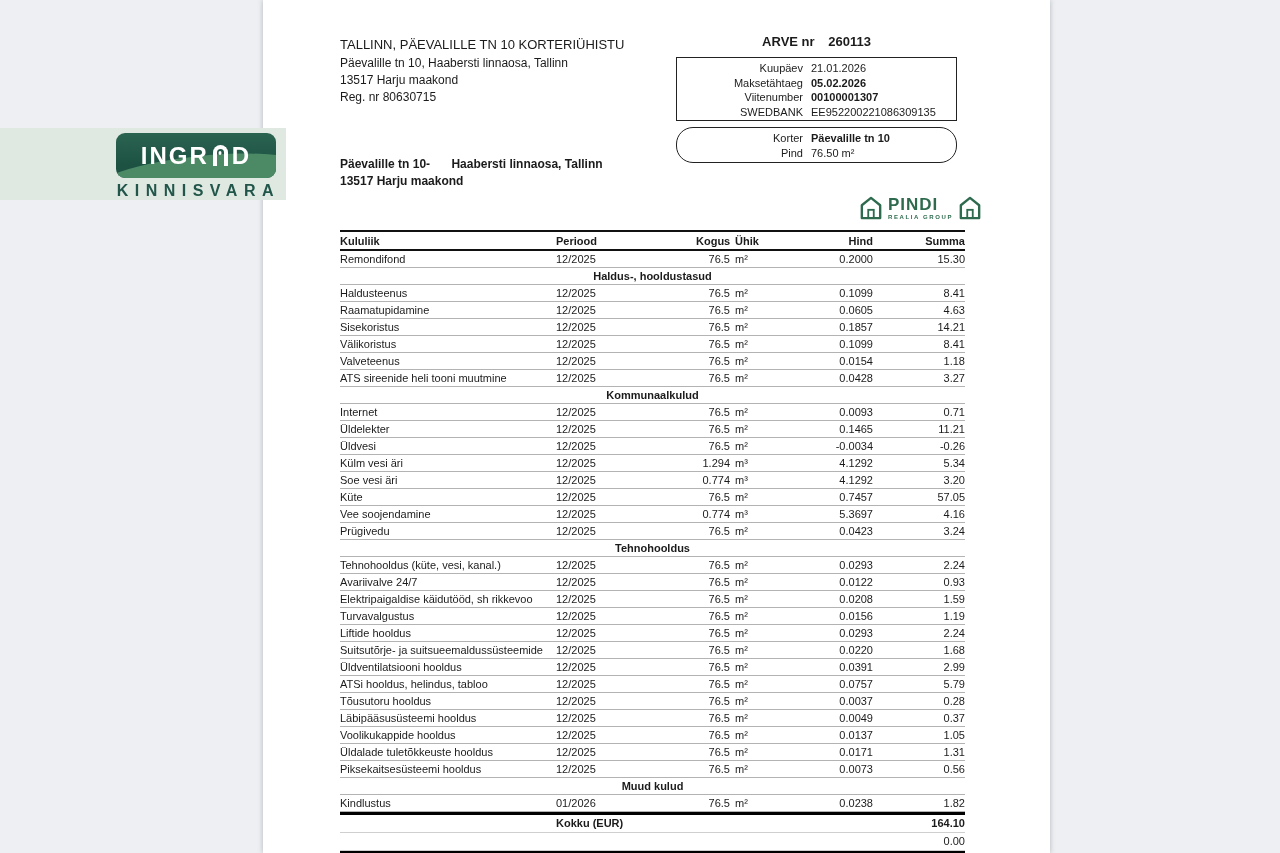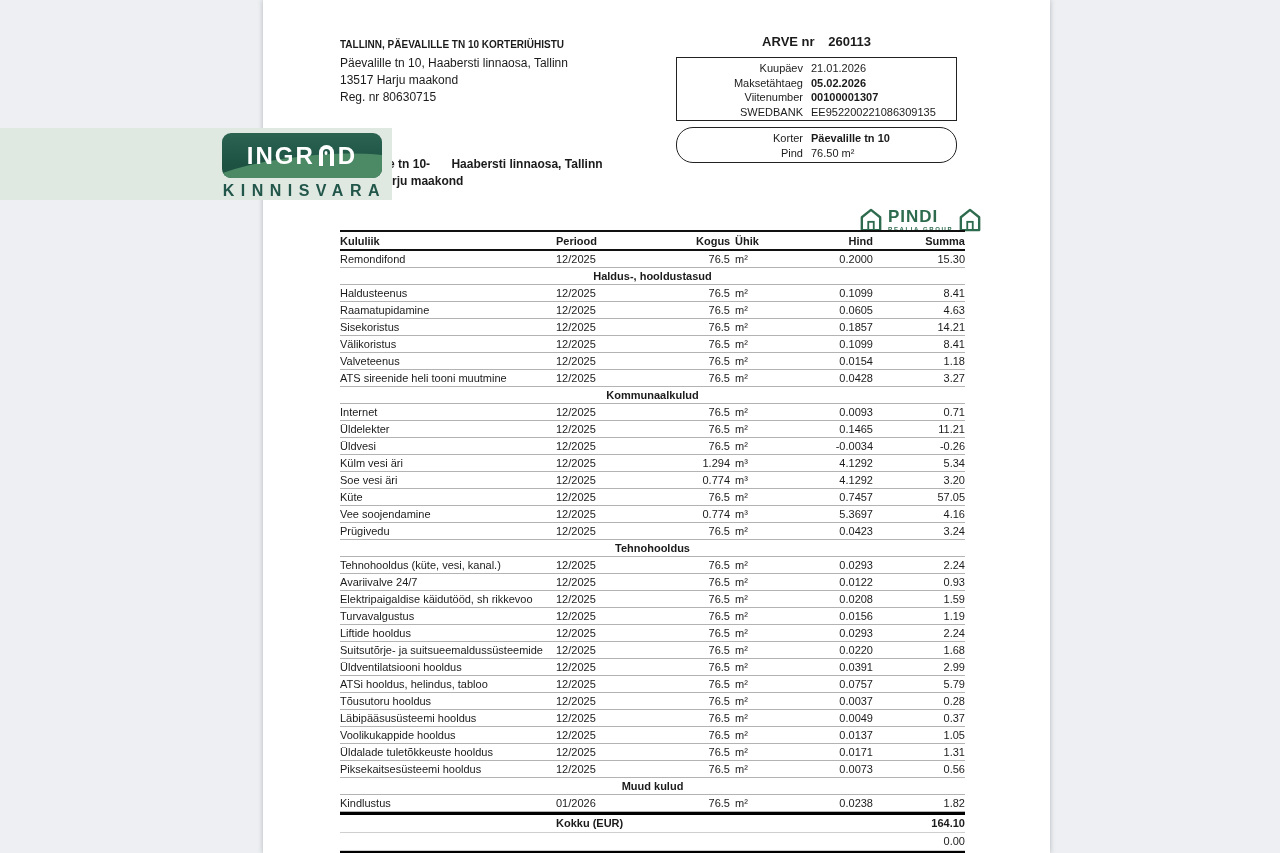--- a/index.html
+++ b/index.html
@@ -11,41 +11,41 @@
     position:relative;
     overflow:hidden;
   }
   .page {
     position:absolute; left:263px; top:0; width:787px; height:853px;
     background:#ffffff;
     box-shadow:0 0 5px rgba(70,80,90,.35);
   }
   
   .assoc { position:absolute; left:77px; top:36px; font-size:12px; line-height:17px; }
-  .assoc .name { font-weight:bold; font-size:10px; margin-bottom:2px; }
+  .assoc .name { font-weight:normal; font-size:13px; margin-bottom:2px; }
   
   .arve-title {
     position:absolute; left:413px; top:34px; width:281px;
     text-align:center; font-weight:bold; font-size:13px;
   }
   .arve-title .num { margin-left:10px; }
   .ibox {
     position:absolute; left:413px; width:281px;
     border:1px solid #222; background:#fff; padding:3px 8px 3px 4px;
   }
   .ibox.details { top:57px; height:64px; }
   .ibox.property { top:127px; height:36px;border-radius:17px; }
   .irow { display:grid; grid-template-columns:122px 1fr; column-gap:8px; font-size:11px; line-height:14.5px; }
   .ilabel { text-align:right; }
   .ival.bold, .irow .bold { font-weight:bold; }
   
   .recipient { position:absolute; left:77px; top:156px; font-size:12px; line-height:17px; font-weight:bold; }
   .recipient .part2 { margin-left:18px; }
   
-  .band { position:absolute; left:0; top:128px; width:392px; height:72px; background:#dfe9e1; z-index:5; }
+  .band { position:absolute; left:0; top:128px; width:286px; height:72px; background:#dfe9e1; z-index:5; }
   .ingrad-box {
     position:absolute; right:10px; top:5px; width:160px; height:45px;
     border-radius:9px; overflow:hidden;
     background:linear-gradient(180deg,#2b6351 0%,#1d5243 70%);
   }
   .ingrad-box .hill {
     position:absolute; left:-25px; bottom:-26px; width:220px; height:48px;
     background:#4c8a66; border-radius:50%; transform:rotate(-6deg);
   }
   .ingrad-text {
@@ -60,21 +60,21 @@
   }
   .arch::after {
     content:""; position:absolute; top:2px; left:50%; transform:translateX(-50%);
     width:3px; height:4px; background:#fff; border-radius:50%;
   }
   .kinnisvara {
     position:absolute; right:6px; top:54px;
     color:#22564a; font-weight:bold; font-size:16px; letter-spacing:6.5px; white-space:nowrap;
   }
   
-  .pindi { position:absolute; left:597px; top:196px; display:flex; align-items:center; gap:6px;margin-top:12px; }
+  .pindi { position:absolute; left:597px; top:196px; display:flex; align-items:center; gap:6px; }
   .pindi-name { color:#2e6b4e; font-weight:bold; font-size:17px; letter-spacing:1px; line-height:17px; }
   .pindi-sub { color:#2e6b4e; font-size:6px; letter-spacing:1.6px; font-weight:bold; margin-top:1px; }
   .house { width:22px; height:24px; }
   
   .table { position:absolute; left:77px; top:230px; width:625px; font-size:11px; }
   .trow {
     display:grid; grid-template-columns:216px 140px 34px 50px 93px 92px;
     line-height:14px; padding:1px 0; border-bottom:1px solid #b3b3b3;
     align-items:start;
   }

